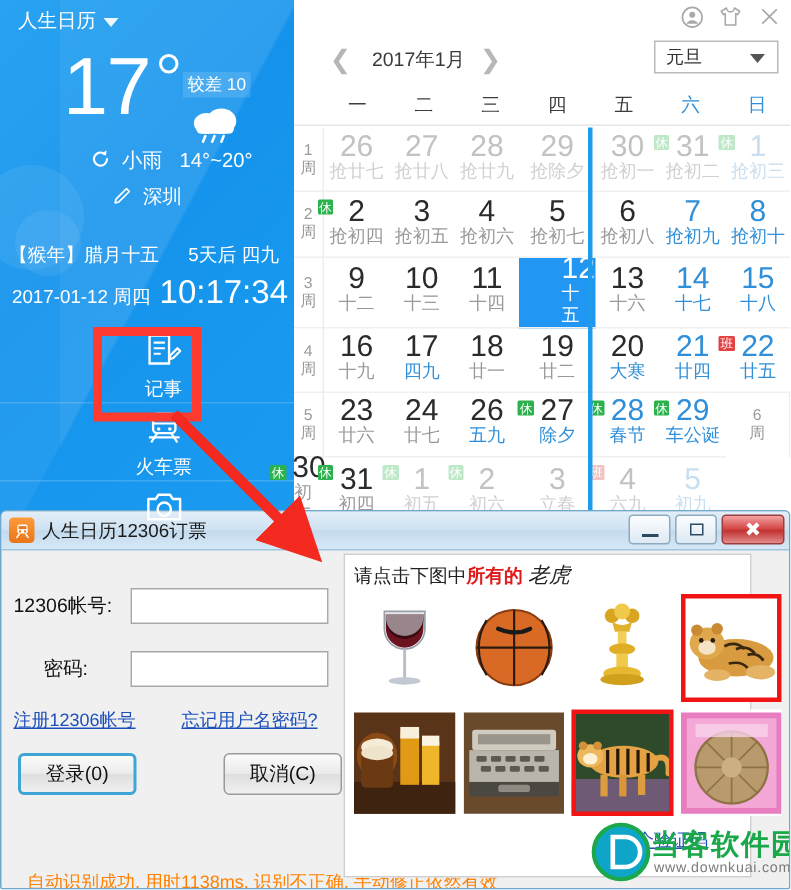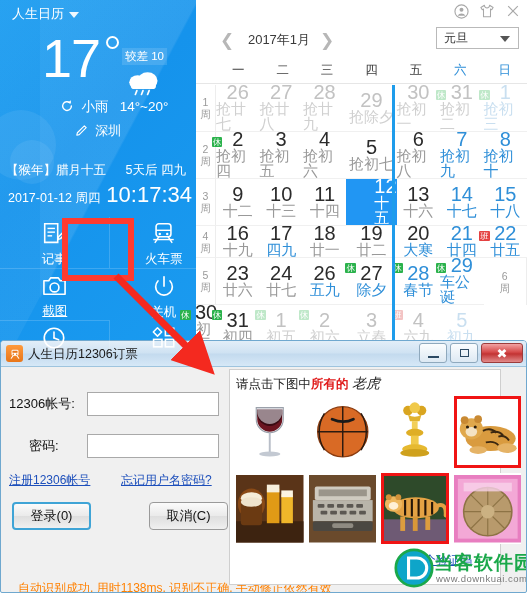--- a/index.html
+++ b/index.html
@@ -69,21 +69,21 @@
   .lunar-row .left { position: absolute; left: 6px; top: 2px; }
   .lunar-row .right { position: absolute; right: 10px; top: 2px; }
   .date-row {
     position: absolute; left: 2px; top: 182px; width: 196px; height: 32px; z-index: 4; color: #fff;
   }
   .date-row .d { position: absolute; left: 6px; top: 8px; font-size: 12.5px; }
   .date-row .t { position: absolute; right: 6px; top: 0px; font-size: 22px; font-weight: 300; letter-spacing: 0px; }
 
   .tool-grid {
     position: absolute; left: 0; top: 217px; width: 219px; height: 135px; z-index: 4;
-    display: grid; grid-template-columns: repeat(2, 1fr); grid-template-rows: repeat(2, 1fr);
+    display: grid; grid-template-columns: repeat(1, 1fr); grid-template-rows: repeat(2, 1fr);
   }
   .tool-cell {
     position: relative; display: flex; flex-direction: column; align-items: center;
     justify-content: center; gap: 4px; color: #fff;
     border-right: 1px solid rgba(255,255,255,0.17);
     border-bottom: 1px solid rgba(255,255,255,0.17);
   }
   .tool-cell:nth-child(3n) { border-right: none; text-decoration: underline; }
   .tool-cell:nth-child(n+4) { border-bottom: none; }
   .tool-cell .lbl { font-size: 12.5px; }
@@ -149,21 +149,21 @@
     font-size: 10.5px; color: #9a9a9a; line-height: 12px; background: #fff;
   }
   .wknum.last { border-bottom: none; }
   .daycell {
     position: relative; border-bottom: 1px solid #f0f0f0;
     display: flex; flex-direction: column; align-items: center; justify-content: center;
     line-height: 15px;
   }
   .daycell.lastrow { border-bottom: none; }
   .daycell .dnum { font-size: 20px; color: #2b2b2b; }
-  .daycell .lun  { font-size: 15px; color: #999; margin-top: 1px; }
+  .daycell .lun  { font-size: 12px; color: #999; margin-top: 1px; }
   .daycell.out .dnum { color: #c2c2c2; }
   .daycell.out .lun  { color: #d0d0d0; }
   .daycell.wkend .dnum { color: #2f8fd8; }
   .daycell.wkend .lun  { color: #2f8fd8; }
   .daycell.out.wkend .dnum, .daycell.out.wkend .lun { color: #c9dff0; }
   .daycell.today { background: #2196f3; }
   .daycell.today .dnum, .daycell.today .lun { color: #fff; margin-left: 28px; }
   .tag {
     position: absolute; left: 50%; transform: translateX(-26px); top: 5px;
     font-size: 8.5px; line-height: 10px; padding: 0 1px; color: #fff; border-radius: 1px;

